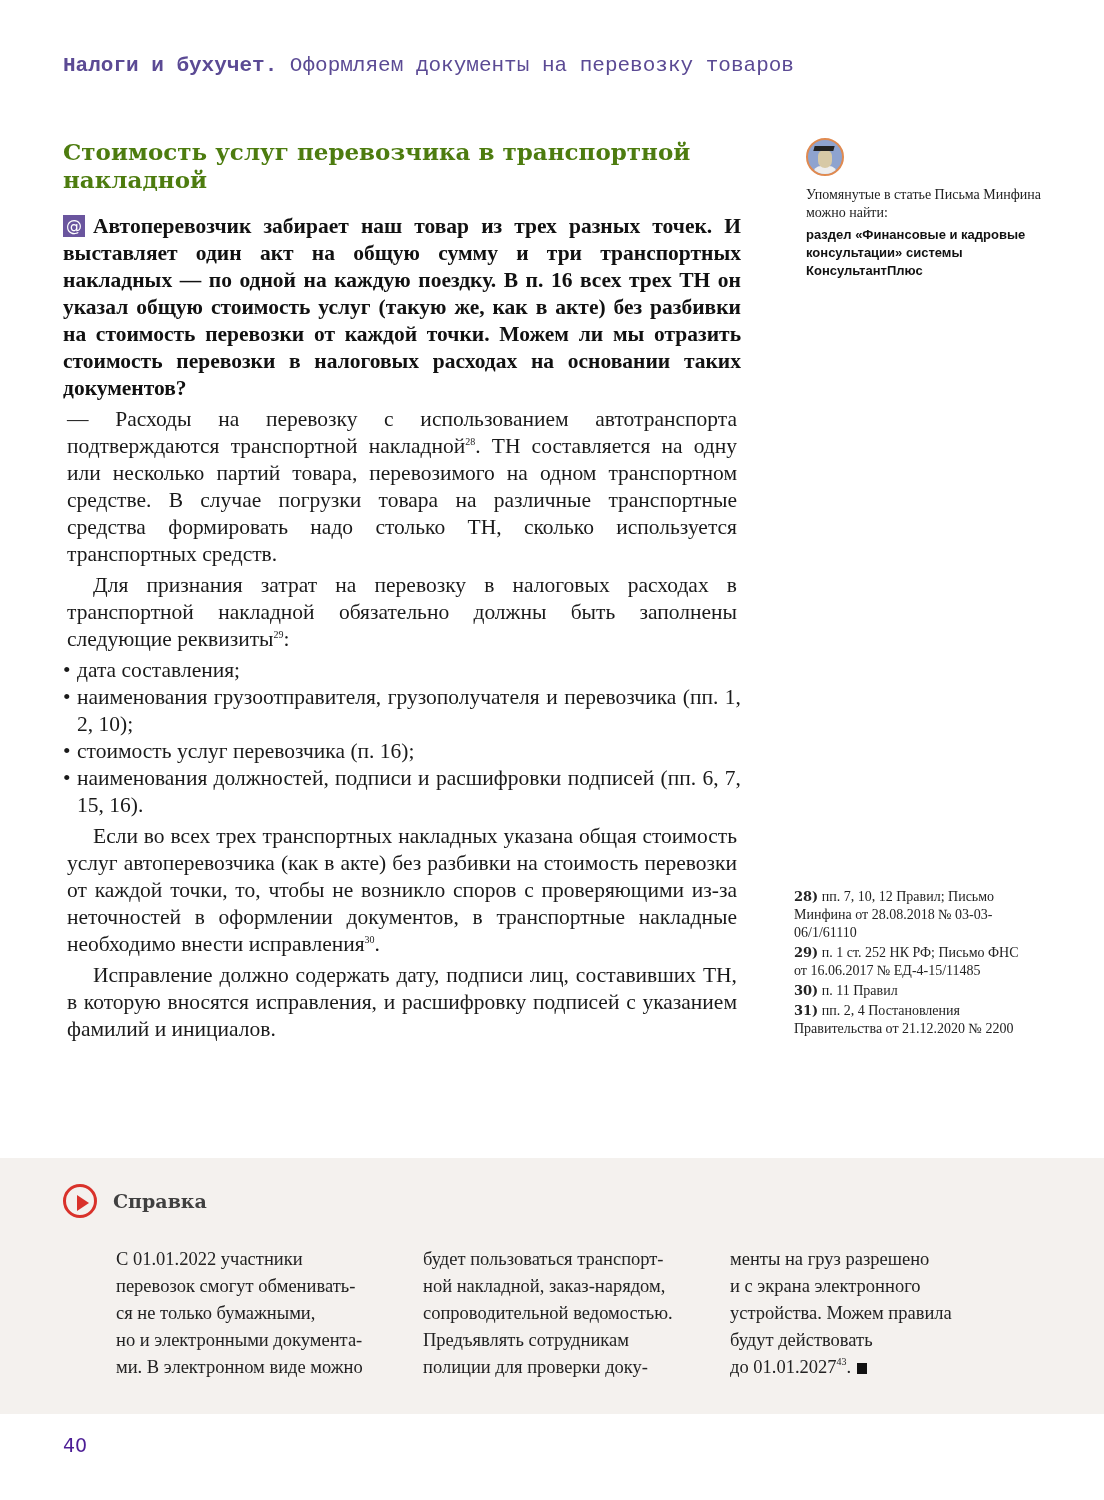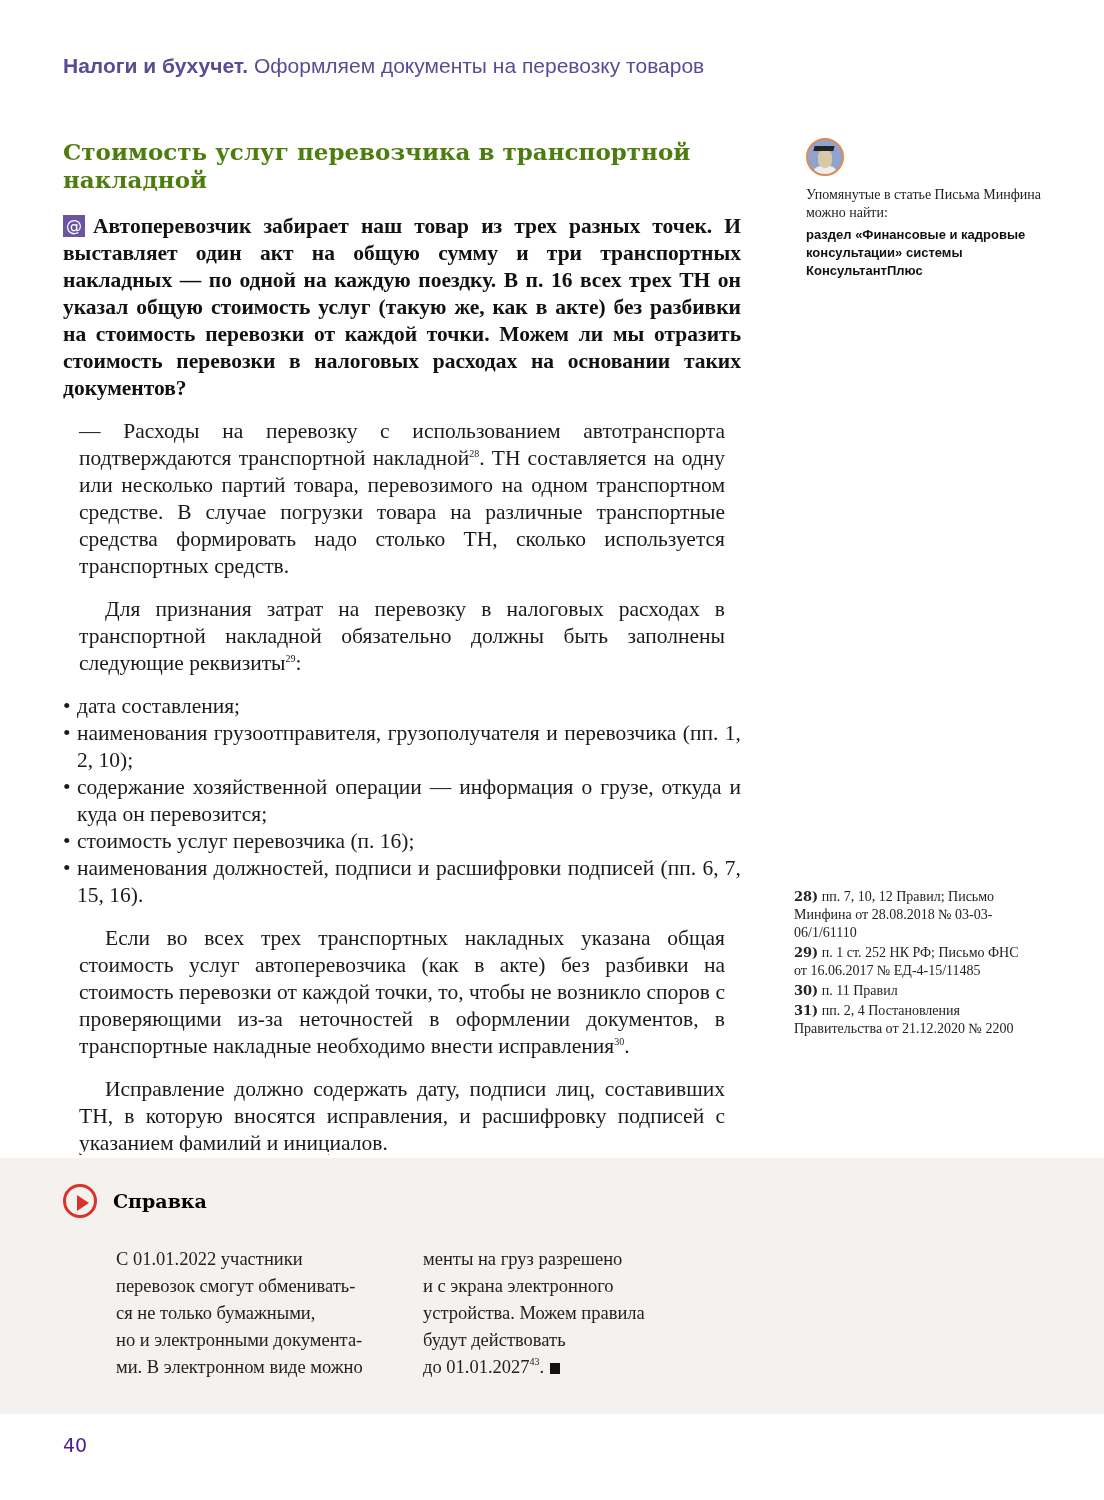--- a/index.html
+++ b/index.html
@@ -4,21 +4,21 @@
   <style>
     html, body { margin: 0; padding: 0; }
     body {
       width: 1104px; height: 1500px; background: #ffffff;
       position: relative; overflow: hidden;
       font-family: "DejaVu Serif", "Liberation Serif", serif;
       color: #1a1a1a;
     }
     .running-head {
       position: absolute; left: 63px; top: 54px;
-      font-family: Liberation Sans, sans-serif;
+      font-family: Liberation Mono, monospace;
       font-size: 21px; color: #5b4a94; white-space: nowrap;
     }
     .running-head .section { font-weight: bold; }
     .main {
       position: absolute; left: 63px; top: 138px; width: 678px;
     }
     .article-title {
       font-family: "DejaVu Serif", serif; font-weight: bold;
       font-size: 23px; line-height: 28px; margin: 0 0 19px 0;
       color: #4d7c0f;
@@ -29,21 +29,21 @@
       color: #111; margin: 0;
     }
     .at-icon {
       display: inline-block; width: 22px; height: 22px;
       background: #6a559e; color: #fff; font-size: 16px; line-height: 22px;
       text-align: center; vertical-align: 2px; margin-right: 8px;
       font-family: "DejaVu Sans", sans-serif; font-weight: normal;
     }
     .body-text {
       font-family: "Liberation Serif", serif; font-size: 21.5px;
-      line-height: 27px; text-align: justify; color: #1a1a1a; margin: 16px;
+      line-height: 27px; text-align: justify; color: #1a1a1a; margin: 4px;
       hyphens: manual;
     }
     .body-text.indent { text-indent: 26px; }
     sup { font-size: 10px; line-height: 0; vertical-align: 8px; }
     ul.reqs { list-style: none; margin: 0; padding: 0; }
     ul.reqs li {
       font-family: "Liberation Serif", serif; font-size: 21.5px;
       line-height: 27px; text-align: justify;
       padding-left: 14px; position: relative;
     }
@@ -102,21 +102,21 @@
       width: 34px; height: 34px; border-radius: 50%;
       border: 3px solid #d9322b; box-sizing: border-box; position: relative;
       margin-right: 16px; background: transparent;
     }
     .play-icon::after {
       content: ""; position: absolute; left: 11px; top: 8px;
       border-left: 12px solid #d9322b; border-top: 8px solid transparent;
       border-bottom: 8px solid transparent;
     }
     .info-title {
-      font-family: "DejaVu Serif", serif; font-weight: bold; font-size: 19px; color: #000000;
+      font-family: "DejaVu Serif", serif; font-weight: bold; font-size: 19px; color: #404040;
     }
     .info-cols {
       position: absolute; left: 116px; top: 88px; display: flex;
     }
     .info-col {
       width: 286px; margin-right: 21px;
       font-family: "Liberation Serif", serif; font-size: 18.5px; line-height: 27px; color: #222;
     }
     .info-col .line { display: block; white-space: nowrap; }
     .end-mark {
@@ -146,21 +146,20 @@
     <span>—  Расходы на перевозку с использованием автотранспорта подтверждаются транспортной накладной</span><sup>28</sup><span>. ТН составляется на одну или несколько партий товара, перевозимого на одном транспортном средстве. В случае погрузки товара на различные транспортные средства формировать надо столько ТН, сколько используется транспортных средств.</span>
   </p>
 
   <p class="body-text indent">
     <span>Для признания затрат на перевозку в налоговых расходах в транспортной накладной обязательно должны быть заполнены следующие реквизиты</span><sup>29</sup><span>:</span>
   </p>
 
   <ul class="reqs">
     <li>дата составления;</li>
     <li>наименования грузоотправителя, грузополучателя и перевозчика (пп. 1, 2, 10);</li>
-    <li>содержание хозяйственной операции — информация о грузе, откуда и куда он перевозится;</li>
     <li>стоимость услуг перевозчика (п. 16);</li>
     <li>наименования должностей, подписи и расшифровки подписей (пп. 6, 7, 15, 16).</li>
   </ul>
 
   <p class="body-text indent">
     <span>Если во всех трех транспортных накладных указана общая стоимость услуг автоперевозчика (как в акте) без разбивки на стоимость перевозки от каждой точки, то, чтобы не возникло споров с проверяющими из-за неточностей в оформлении документов, в транспортные накладные необходимо внести исправления</span><sup>30</sup><span>.</span>
   </p>
 
   <p class="body-text indent">Исправление должно содержать дату, подписи лиц, составивших ТН, в которую вносятся исправления, и расшифровку подписей с указанием фамилий и инициалов.</p>
 </div>
@@ -189,20 +188,27 @@
   </div>
   <div class="info-cols">
     <div class="info-col">
       <span class="line">С 01.01.2022 участники</span>
       <span class="line">перевозок смогут обменивать-</span>
       <span class="line">ся не только бумажными,</span>
       <span class="line">но и электронными документа-</span>
       <span class="line">ми. В электронном виде можно</span>
     </div>
     <div class="info-col">
+      <span class="line">будет пользоваться транспорт-</span>
+      <span class="line">ной накладной, заказ-нарядом,</span>
+      <span class="line">сопроводительной ведомостью.</span>
+      <span class="line">Предъявлять сотрудникам</span>
+      <span class="line">полиции для проверки доку-</span>
+    </div>
+    <div class="info-col">
       <span class="line">менты на груз разрешено</span>
       <span class="line">и с экрана электронного</span>
       <span class="line">устройства. Можем правила</span>
       <span class="line">будут действовать</span>
       <span class="line"><span>до 01.01.2027</span><sup>43</sup><span>.</span><span class="end-mark"></span></span>
     </div>
   </div>
 </div>
 
 <div class="page-number">40</div>

